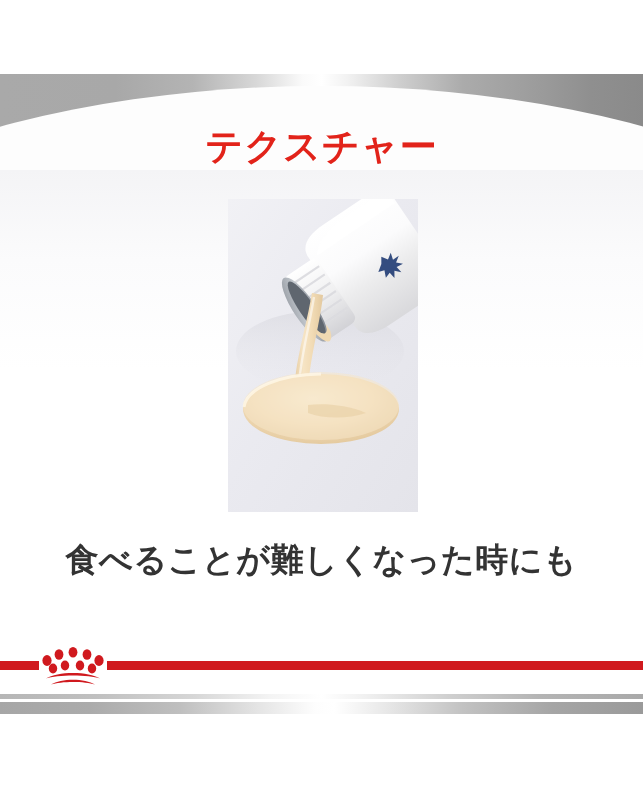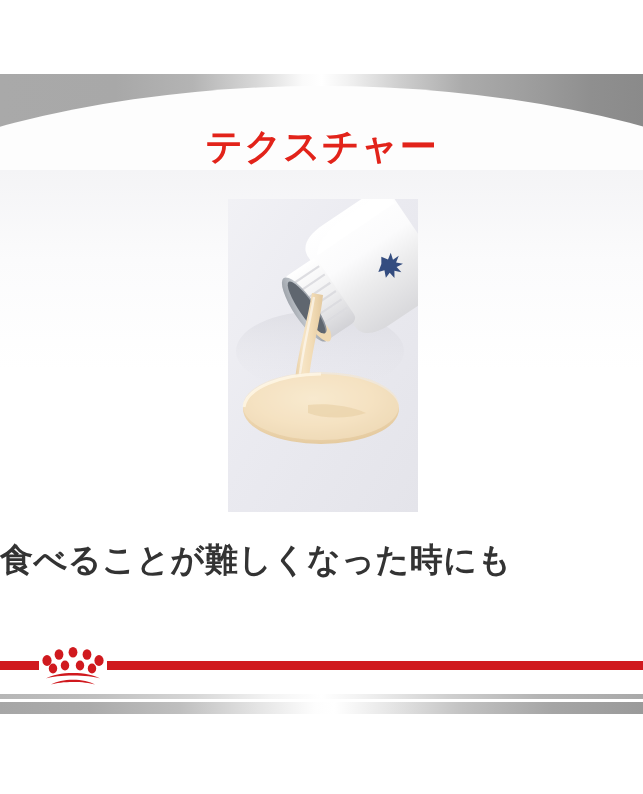--- a/index.html
+++ b/index.html
@@ -98,20 +98,21 @@
     width: 190px;
     height: 313px;
   }
 
   
   .caption {
     position: absolute;
     left: 0;
     top: 534px;
     width: 643px;
+    text-align: center;
     color: #333333;
     font-size: 33px;
     font-weight: bold;
     line-height: 1.55;
     letter-spacing: 0.5px;
   }
   .caption .line { display: block; white-space: nowrap; }
 
   
   .footer-rule {

